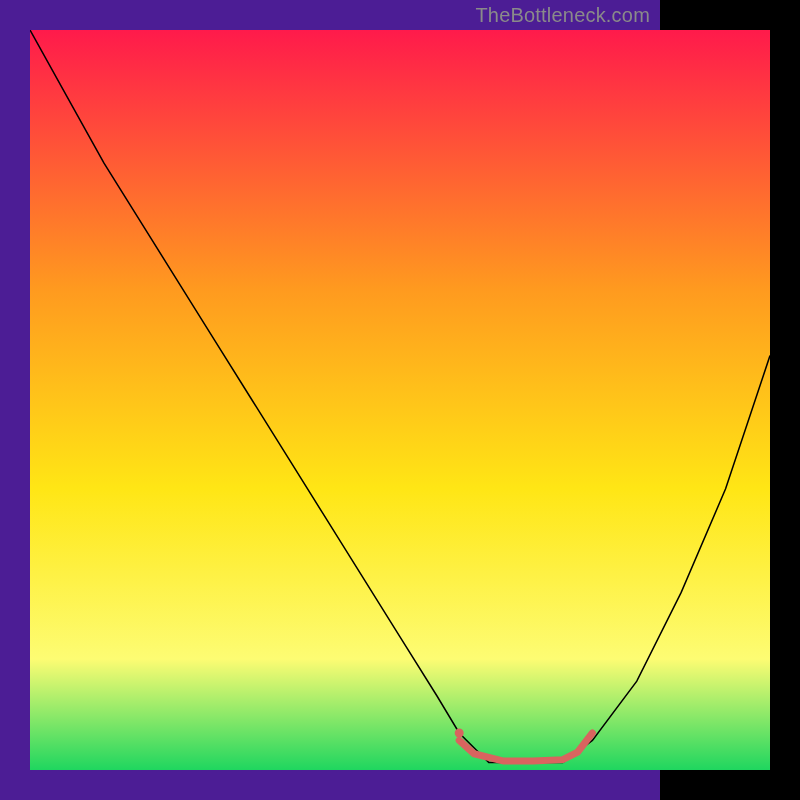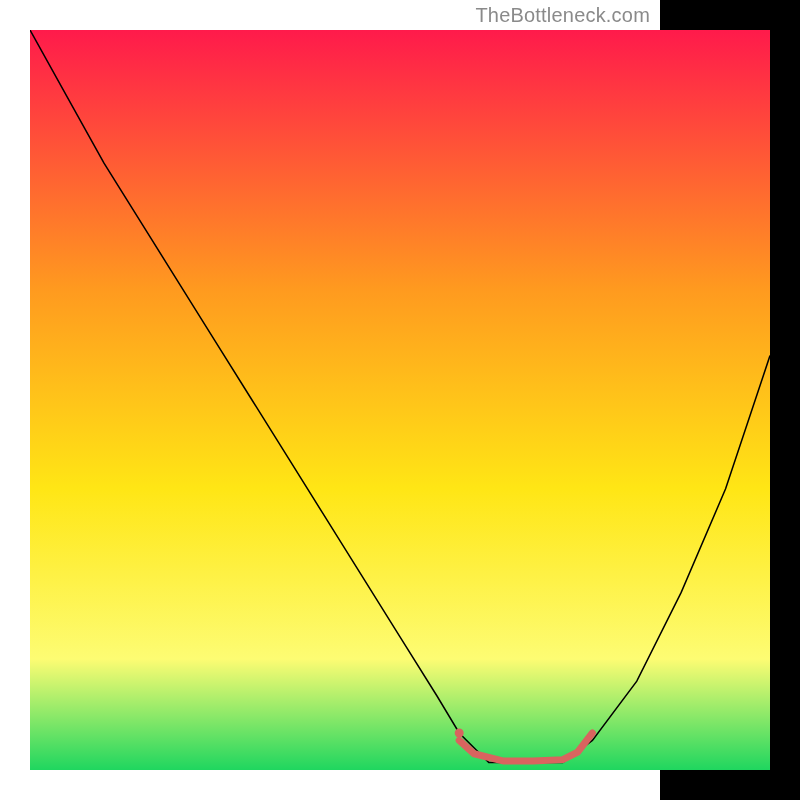--- a/index.html
+++ b/index.html
@@ -10,21 +10,21 @@
     background: #000;
     overflow: hidden;
     font-family: Arial, Helvetica, sans-serif;
   }
   .frame {
     position: absolute;
     top: 0;
     left: 0;
     width: 660px;
     height: 800px;
-    background: #ffffff;
+    background: #4c1d95;
   }
   .watermark {
     position: absolute;
     top: 4px;
     right: 10px;
     color: #8a8a8a;
     font-size: 20px;
     letter-spacing: 0.2px;
   }
   .plot-area {

